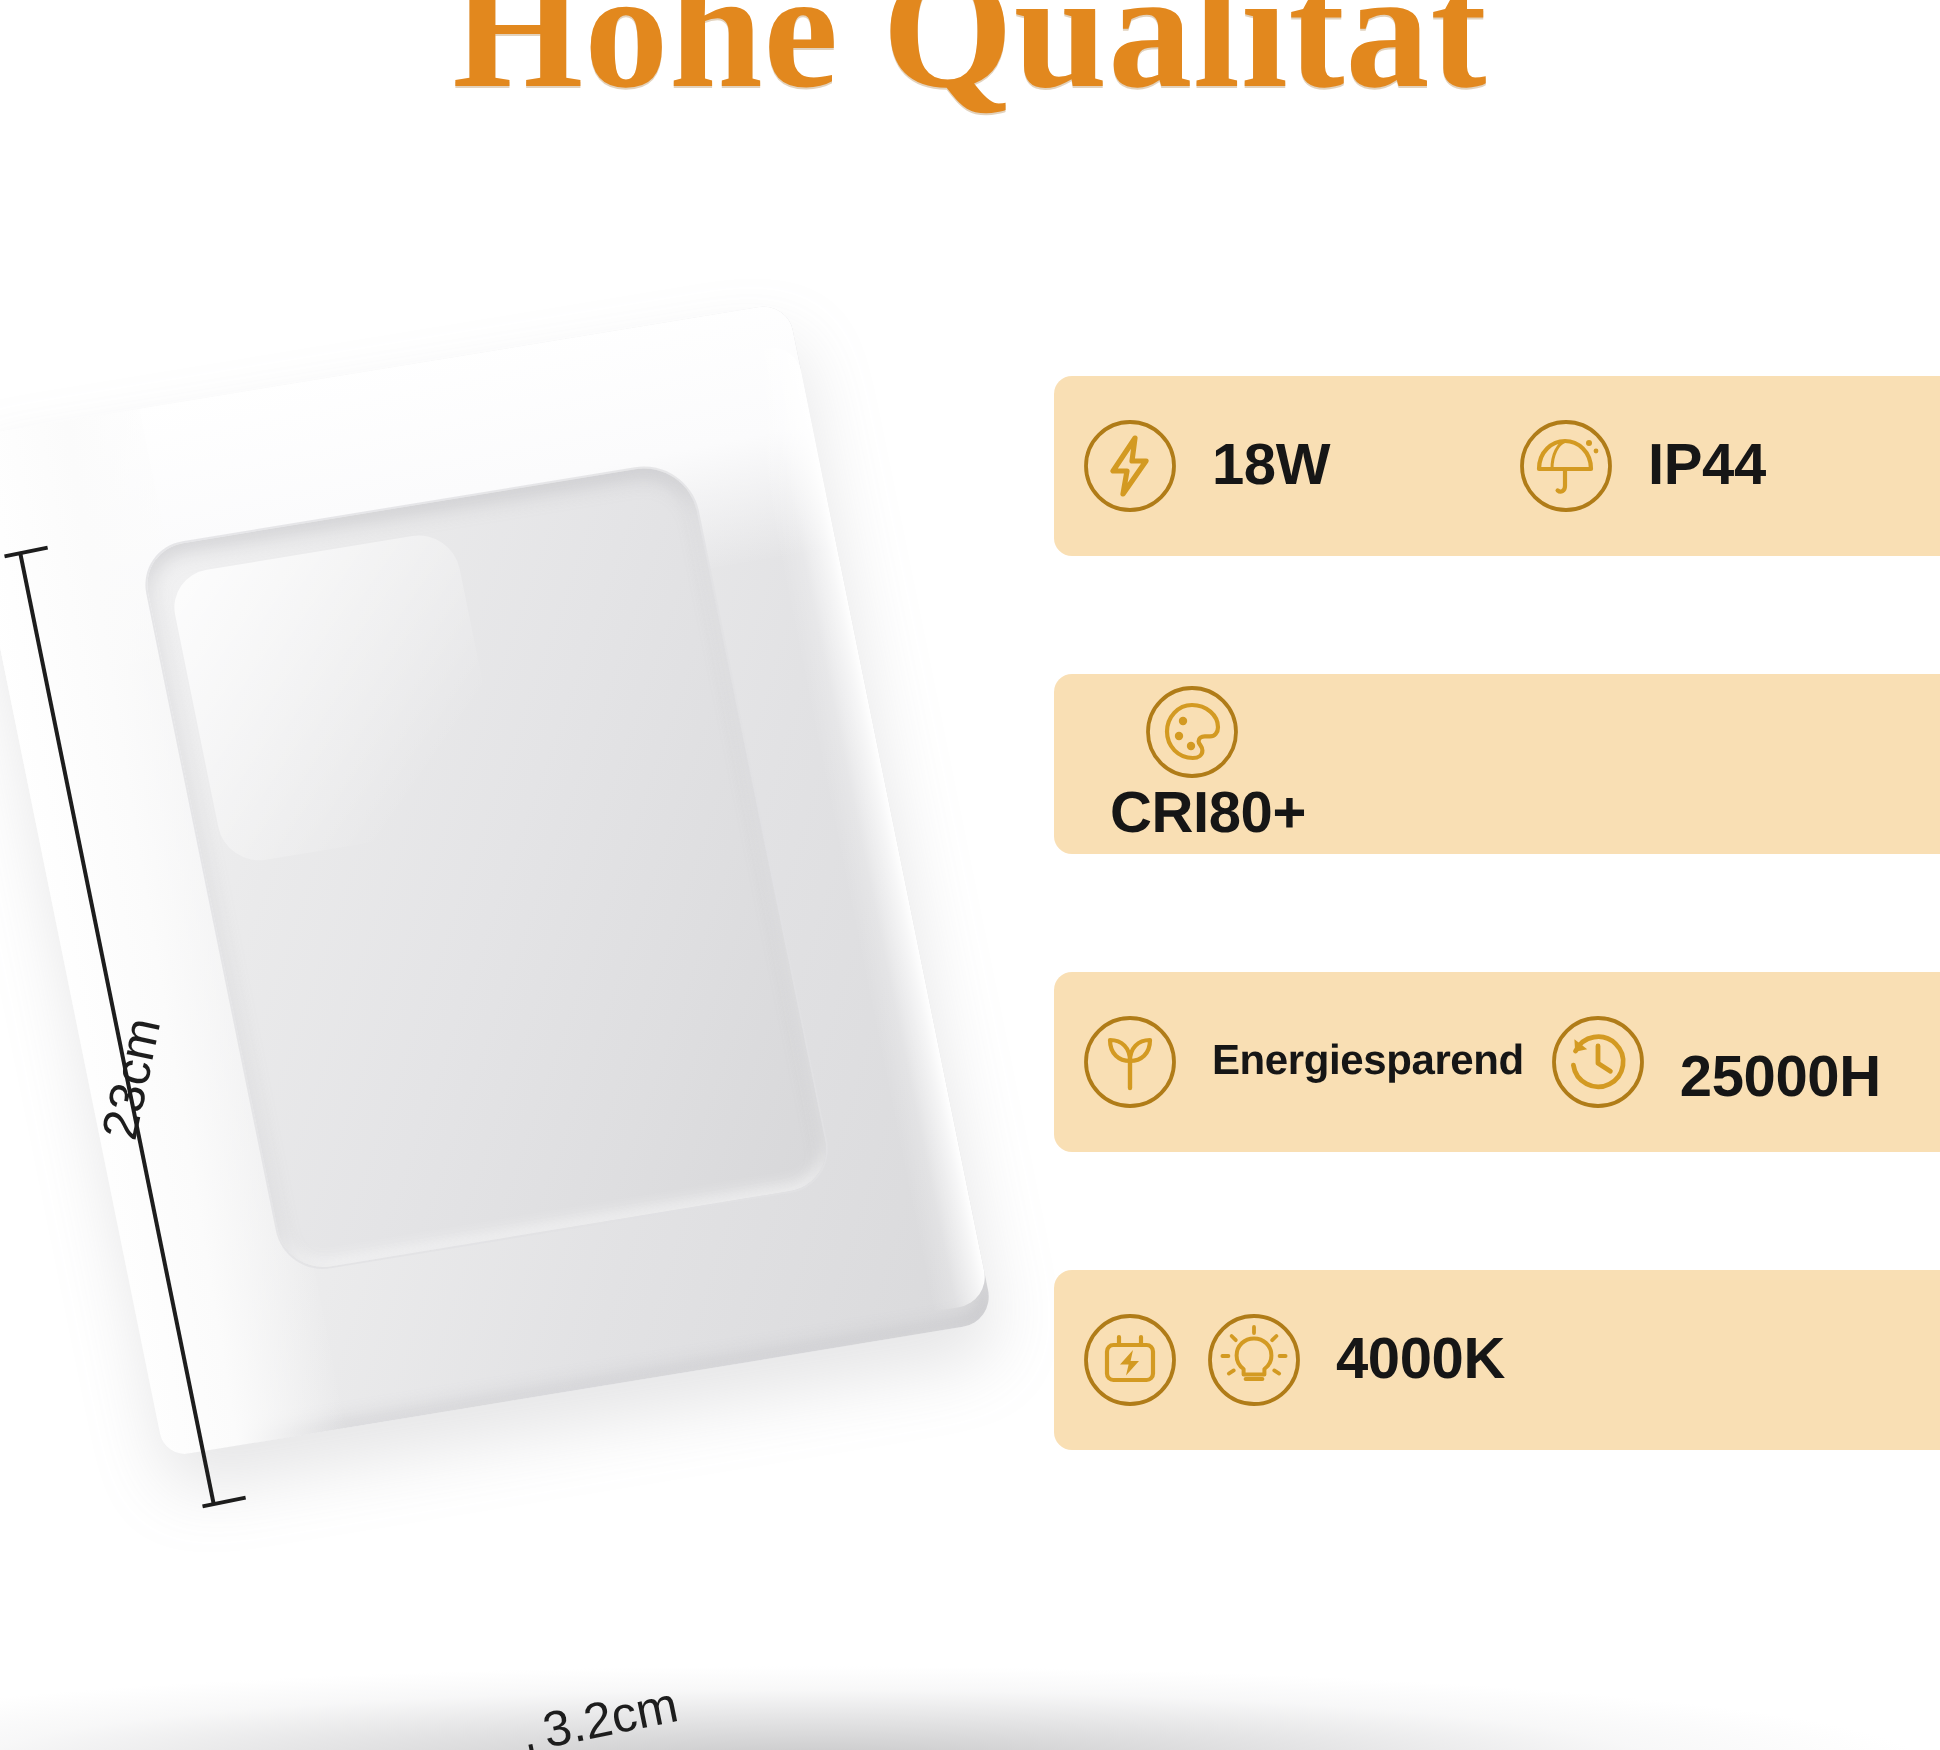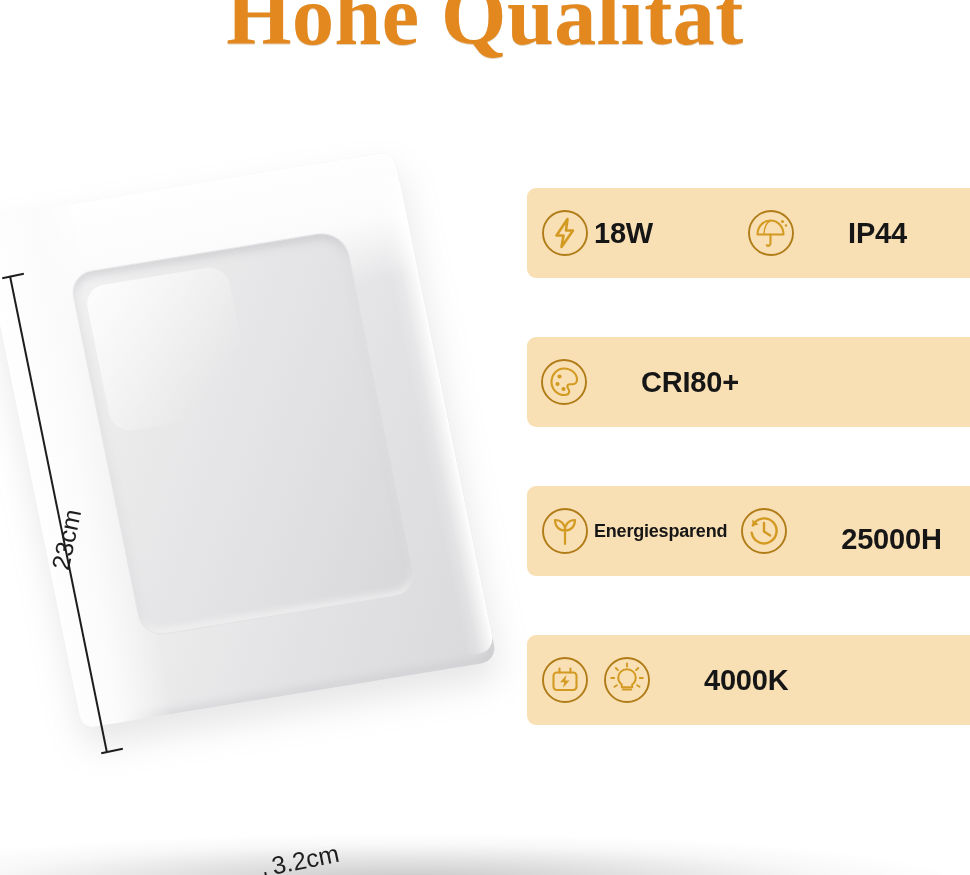--- a/index.html
+++ b/index.html
@@ -219,39 +219,39 @@
     overflow: hidden;
   }
   .spec-row:last-child { margin-bottom: 0; }
 
   .spec-cell {
     display: flex;
     align-items: center;
     flex: 0 0 auto;
   }
   .spec-cell-a { margin-left: 13px; }
-  .spec-cell-b { margin-left: 20px; gap: 48px; }
+  .spec-cell-b { margin-left: 20px; }
 
   .spec-icon {
     width: 50px;
     height: 50px;
     flex: 0 0 50px;
     display: block;
   }
   .spec-label {
-    margin-left: 4px;
+    margin-left: 16px;
     font-size: 29px;
     font-weight: 700;
     color: #161616;
     white-space: nowrap;
     letter-spacing: -0.2px;
     font-family: "Liberation Sans", sans-serif;
   }
   .spec-label.small {
-    font-size: 18px;
+    font-size: 21px;
     font-weight: 700;
   }
 </style>
 </head>
 <body>
 
 <div id="floor-shadow"></div>
 
 <div id="headline">Hohe Qualität</div>
 
@@ -294,21 +294,21 @@
         <path d="M18 26.5 C18 19 21 14 24.5 12.7" fill="none" stroke="#D39A22" stroke-width="1.5"></path>
         <path d="M24.5 26.5 L24.5 35 C24.5 37.6 22.3 38.6 20.8 37.2" fill="none" stroke="#D39A22" stroke-width="2.1" stroke-linecap="round"></path>
         <circle cx="36.5" cy="13.5" r="1.5" fill="#D39A22"></circle>
         <circle cx="40" cy="17.5" r="1.2" fill="#D39A22"></circle>
       </svg>
       <span class="spec-label">IP44</span>
     </div>
   </div>
 
   <div class="spec-row">
-    <div class="spec-cell spec-cell-b" style="margin-left:12px;">
+    <div class="spec-cell spec-cell-b" style="margin-left:12px;flex-direction:column;">
       <svg class="spec-icon" viewBox="0 0 50 50">
         <circle cx="25" cy="25" r="22" fill="none" stroke="#B07C18" stroke-width="1.9"></circle>
         <path d="M25 11.5 C18 11.5 12.5 17.5 12.5 24.8 C12.5 32.2 18.2 38 25.4 38
                  C28.3 38 30.2 36.4 30.2 34.2 C30.2 32 28.3 31.2 28.3 29.6
                  C28.3 28.1 29.6 27.2 31.4 27.2 L34 27.2 C36.3 27.2 38 25.3 38 22.6
                  C38 16.6 32.2 11.5 25 11.5 Z" fill="none" stroke="#D39A22" stroke-width="2.1" stroke-linejoin="round"></path>
         <circle cx="20.5" cy="19.5" r="2.1" fill="#D39A22"></circle>
         <circle cx="18.5" cy="27" r="2.1" fill="#D39A22"></circle>
         <circle cx="24.5" cy="32" r="2.1" fill="#D39A22"></circle>
       </svg>

